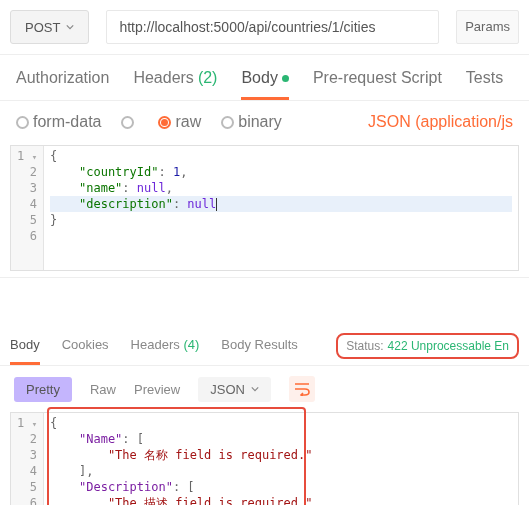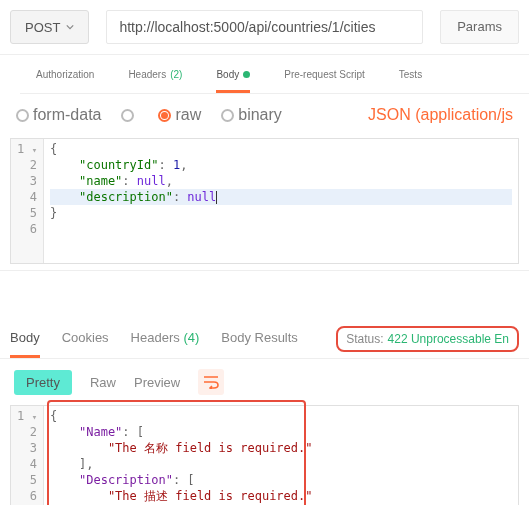--- a/index.html
+++ b/index.html
@@ -1,21 +1,21 @@
 <!DOCTYPE html>
 <html><head>
 <meta charset="utf-8">
 <style>
   * { box-sizing: border-box; margin: 0; padding: 0; }
   body { font-family: -apple-system, "Helvetica Neue", Arial, sans-serif; font-size: 13px; color: #666; width: 529px; background: #fff; }
   .top-bar { display: flex; padding: 10px; gap: 17px; border-bottom: 1px solid #eee; }
   .method-btn { background: #f4f4f4; border: 1px solid #ddd; padding: 8px 14px; border-radius: 3px; color: #555; font-size: 13px; display: flex; align-items: center; gap: 6px; cursor: pointer; }
   .url-input { flex: 1; border: 1px solid #e8e8e8; padding: 8px 12px; font-size: 14px; color: #555; border-radius: 2px; }
-  .params-btn { background: #f9f9f9; border: 1px solid #e8e8e8; padding: 8px 16px; color: #666; border-radius: 2px; cursor: pointer; }
-  .req-tabs { display: flex; gap: 34px; padding: 14px 16px 0; border-bottom: 1px solid #eee; font-size: 10px; margin-left: 20px; }
+  .params-btn { background: #f9f9f9; border: 1px solid #e8e8e8; padding: 8px 8px; color: #666; border-radius: 2px; cursor: pointer; }
+  .req-tabs { display: flex; gap: 24px; padding: 14px 16px 0; border-bottom: 1px solid #eee; font-size: 16px; }
   .req-tab { padding-bottom: 10px; cursor: pointer; border-bottom: 3px solid transparent; color: #777; display: flex; align-items: center; gap: 4px; }
   .req-tab.active { color: #555; border-bottom-color: #ff6c37; }
   .badge-green { color: #2bb673; }
   .dot-green { width: 7px; height: 7px; background: #2bb673; border-radius: 50%; display: inline-block; }
   .body-types { display: flex; gap: 20px; align-items: flex-end; padding: 12px 16px; font-size: 16px; }
   .radio { width: 13px; height: 13px; border: 2px solid #bbb; border-radius: 50%; display: inline-block; vertical-align: middle; margin-right: 4px; position: relative; }
   .radio.checked::after { content: ''; width: 7px; height: 7px; background: #ff6c37; border-radius: 50%; position: absolute; top: 1px; left: 1px; }
   .radio.checked { border-color: #ff6c37; }
   .body-type-label { color: #777; cursor: pointer; }
   .json-link { color: #ff6c37; cursor: pointer; margin-left: auto; white-space: nowrap; overflow: hidden; }
@@ -31,21 +31,21 @@
   .null { color: #6d28d9; }
   .splitter { height: 46px; background: #fff; border-top: 1px solid #eee; margin-top: 6px; }
   .resp-row { display: flex; align-items: center; padding: 4px 10px 0; gap: 22px; border-bottom: 1px solid #eee; }
   .resp-tab { padding: 10px 0; cursor: pointer; border-bottom: 3px solid transparent; color: #888; font-size: 13px; }
   .resp-tab.active { color: #555; border-bottom-color: #ff6c37; }
   .status-box { margin-left: auto; border: 2px solid #e74c3c; border-radius: 8px; padding: 4px 8px; font-size: 12px; display: flex; gap: 4px; }
   .status-label { color: #888; }
   .status-val { color: #2bb673; }
   .view-bar { display: flex; gap: 18px; align-items: center; padding: 10px 14px; }
   .view-btn { color: #888; cursor: pointer; font-size: 13px; }
-  .view-btn.active { background: #5eead4; color: #555; padding: 5px 12px; border-radius: 3px; }
+  .view-btn.active { background: #c4b5fd; color: #555; padding: 5px 12px; border-radius: 3px; }
   .json-dd { background: #f4f4f4; color: #666; padding: 5px 12px; border-radius: 3px; display: flex; align-items: center; gap: 6px; cursor: pointer; }
   .wrap-icon { width: 26px; height: 26px; display: flex; align-items: center; justify-content: center; background: #fef0eb; border-radius: 3px; color: #ff6c37; cursor: pointer; }
   .resp-editor { position: relative; border: 1px solid #e0e0e0; margin: 0 10px 6px; font-family: Consolas, Monaco, monospace; font-size: 12px; display: flex; height: 132px; }
   .resp-editor::after { content: ''; position: absolute; left: 36px; top: -6px; right: 212px; bottom: -4px; border: 2px solid #e74c3c; border-radius: 4px; pointer-events: none; }
   .str2 { color: #a31515; }
   .key2 { color: #7b1fa2; }
   svg.caret { width: 8px; height: 8px; }
   .cursor { display: inline-block; width: 1px; height: 13px; background: #333; vertical-align: middle; }
 </style>
 </head>
@@ -116,20 +116,26 @@
   <div class="status-box">
     <span class="status-label">Status:</span>
     <span class="status-val">422 Unprocessable En</span>
   </div>
 </div>
 
 <div class="view-bar">
   <span class="view-btn active">Pretty</span>
   <span class="view-btn">Raw</span>
   <span class="view-btn">Preview</span>
+  <span class="json-dd">
+    <span>JSON</span>
+    <svg class="caret" viewBox="0 0 10 10">
+        <path d="M1 3 L5 7 L9 3" fill="none" stroke="#888" stroke-width="1.5"></path>
+      </svg>
+  </span>
   <span class="wrap-icon">
     <svg width="16" height="14" viewBox="0 0 16 14">
         <path d="M1 2 H15 M1 7 H11 Q15 7 15 10 Q15 13 11 13 H8 M9 11 L7 13 L9 15" fill="none" stroke="#ff6c37" stroke-width="1.6"></path>
       </svg>
   </span>
 </div>
 
 <div class="resp-editor">
   <div class="gutter" id="resp-gutter">
       <div>1<span class="fold"> ▾</span></div>

